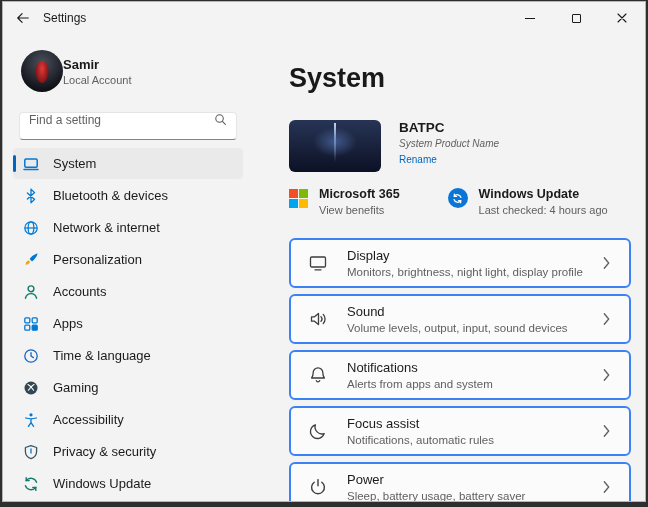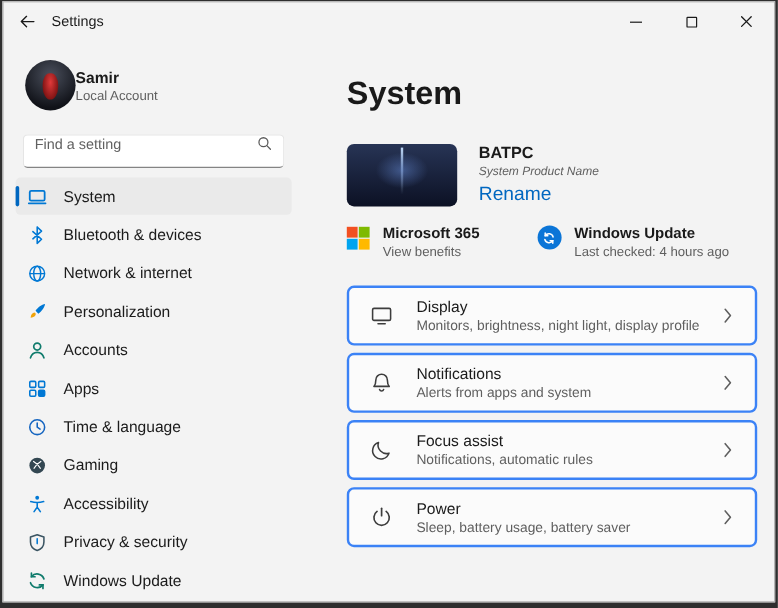--- a/index.html
+++ b/index.html
@@ -56,21 +56,21 @@
   .thumb { width:92px; height:52px; border-radius:6px; flex-shrink:0; position:relative; overflow:hidden;
            background:linear-gradient(180deg,#273455 0%,#0c1124 100%); }
   .thumb::before { content:""; position:absolute; left:50%; top:6%; width:2px; height:74%;
                    transform:translateX(-50%);
                    background:linear-gradient(180deg, rgba(195,222,255,.95), rgba(120,160,255,0)); }
   .thumb::after { content:""; position:absolute; left:50%; top:14%; width:44px; height:30px;
                   transform:translateX(-50%);
                   background:radial-gradient(ellipse, rgba(110,150,230,.45), transparent 70%); }
   .device-name { font-size:13.5px; font-weight:700; color:#1a1a1a; }
   .device-model { font-size:10px; color:#5f5f5f; margin-top:3px;font-style:italic; }
-  .rename-link { font-size:16px; color:var(--accent,#0067c0); margin-top:5px; display:inline-block; cursor:pointer; }
+  .rename-link { font-size:10px; color:var(--accent,#0067c0); margin-top:5px; display:inline-block; cursor:pointer; }
 
   .status-row { display:flex; gap:48px; margin-top:15px; }
   .status-item { display:flex; gap:11px; align-items:flex-start; cursor:pointer; }
   .status-title { font-size:12.5px; font-weight:700; color:#1a1a1a; }
   .status-sub { font-size:11px; color:#5f5f5f; margin-top:3px; }
   .ms-logo { width:19px; height:19px; display:grid; grid-template-columns:9px 9px; grid-template-rows:9px 9px;
              gap:1px; margin-top:2px; flex-shrink:0; }
   .ms-logo i:nth-child(1){ background:var(--brand_red,#f25022); }
   .ms-logo i:nth-child(2){ background:var(--brand_green,#7fba00); }
   .ms-logo i:nth-child(3){ background:var(--brand_blue,#00a4ef); }
@@ -316,20 +316,38 @@
             <div class="card-label">Display</div>
             <div class="card-desc">Monitors, brightness, night light, display profile</div>
           </span>
           <span class="chevron">
             <svg viewBox="0 0 10 16" width="9" height="14" fill="none" stroke="#5f5f5f" stroke-width="1.5" stroke-linecap="round" stroke-linejoin="round">
                 <path d="M2.5 2l5 6-5 6"></path>
               </svg>
           </span>
         </div>
 
+        <div class="card">
+          <span class="card-icon">
+            <svg viewBox="0 0 20 20" width="20" height="20" fill="none" stroke="#3d3d3d" stroke-width="1.3" stroke-linecap="round" stroke-linejoin="round">
+                <path d="M3.5 7.8v4.4h3l4 3.4V4.4l-4 3.4z"></path>
+                <path d="M13 7.6a3.6 3.6 0 0 1 0 4.8"></path>
+                <path d="M15.2 5.4a6.6 6.6 0 0 1 0 9.2"></path>
+              </svg>
+          </span>
+          <span>
+            <div class="card-label">Sound</div>
+            <div class="card-desc">Volume levels, output, input, sound devices</div>
+          </span>
+          <span class="chevron">
+            <svg viewBox="0 0 10 16" width="9" height="14" fill="none" stroke="#5f5f5f" stroke-width="1.5" stroke-linecap="round" stroke-linejoin="round">
+                <path d="M2.5 2l5 6-5 6"></path>
+              </svg>
+          </span>
+        </div>
 
         <div class="card">
           <span class="card-icon">
             <svg viewBox="0 0 20 20" width="20" height="20" fill="none" stroke="#3d3d3d" stroke-width="1.3" stroke-linecap="round" stroke-linejoin="round">
                 <path d="M10 2.8a4.8 4.8 0 0 1 4.8 4.8c0 3.2.7 4.4 1.6 5.4H3.6c.9-1 1.6-2.2 1.6-5.4A4.8 4.8 0 0 1 10 2.8z"></path>
                 <path d="M8.3 15.6a1.8 1.8 0 0 0 3.4 0"></path>
               </svg>
           </span>
           <span>
             <div class="card-label">Notifications</div>

